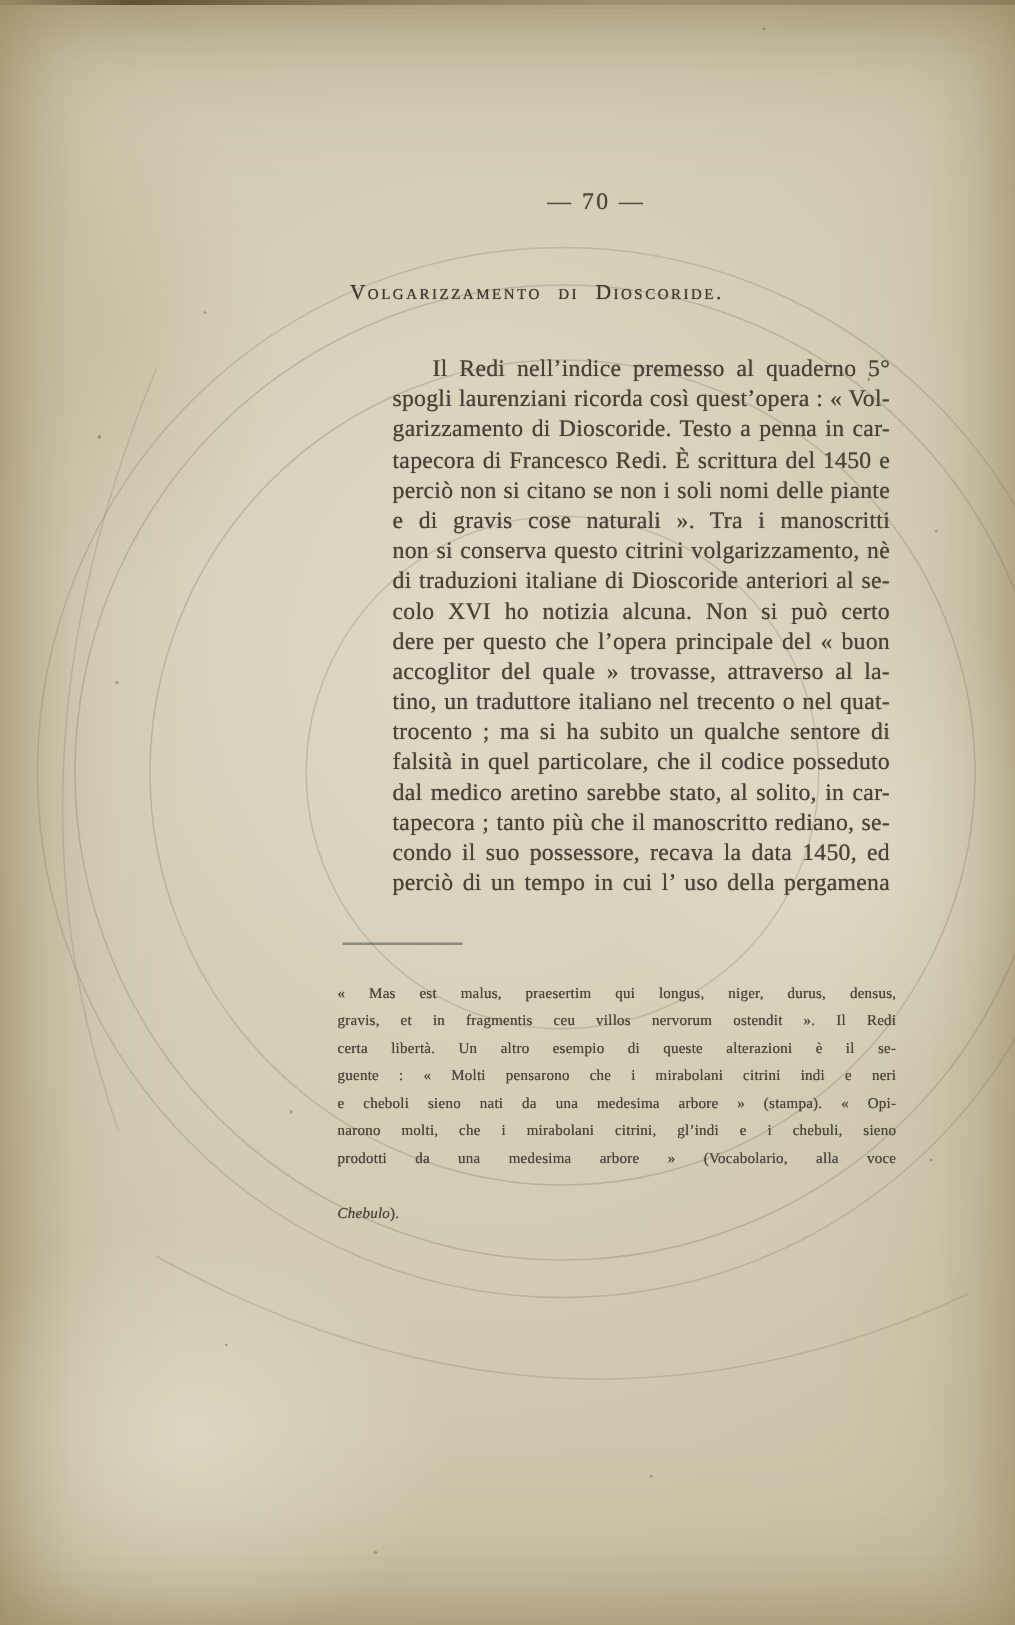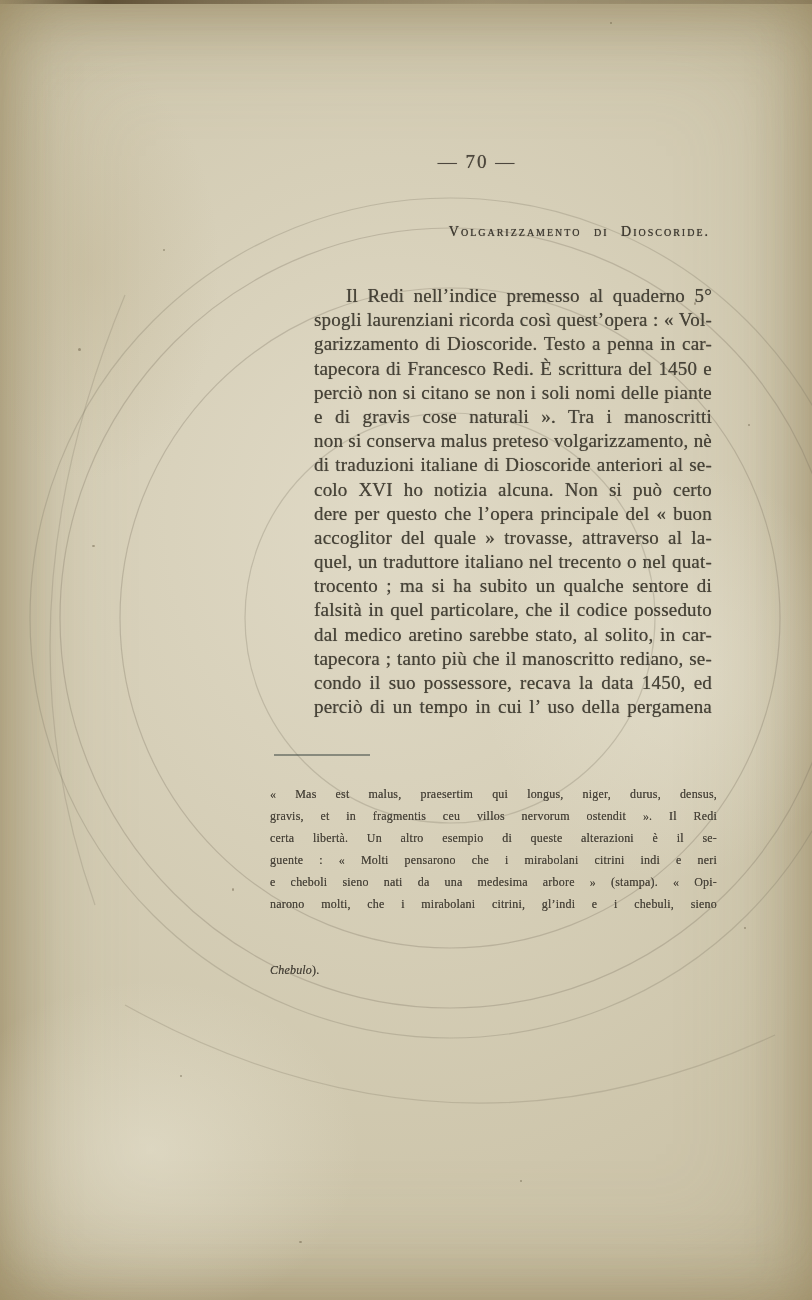--- a/index.html
+++ b/index.html
@@ -41,22 +41,22 @@
   .watermark{position:absolute;top:0;left:0;z-index:2;}
   .textlayer{position:absolute;top:0;left:0;width:812px;height:1300px;z-index:3;
     color:#45413a;}
   .pagenum{
     position:absolute;top:151px;left:268px;width:442px;text-align:center;
     font-size:19px;letter-spacing:2px;color:#4c473d;
     transform:translateX(-12px);
     text-shadow:0 0 0.7px rgba(70,64,52,0.85);
   }
   .heading{
-    position:absolute;top:224px;left:268px;width:442px;text-align:right;
-    font-variant:small-caps;font-size:14px;letter-spacing:2px;word-spacing:7px;
+    position:absolute;top:224px;left:280px;width:442px;text-align:left;
+    font-variant:small-caps;font-size:17px;letter-spacing:2px;word-spacing:7px;
     color:#403c33;text-shadow:0 0 0.7px rgba(64,60,51,0.9);
   }
   .bodytext{
     position:absolute;top:284px;left:270px;width:442px;
     font-size:19px;color:#474338;
     text-shadow:0 0 0.7px rgba(71,67,56,0.8);
     letter-spacing:0.2px;
   }
   .bodytext .line{
     height:24.2px;line-height:24.2px;overflow:hidden;
@@ -118,43 +118,44 @@
 
     <div class="heading">Volgarizzamento di Dioscoride.</div>
 
     <div class="bodytext">
         <div class="line">Il Redi nell’indice premesso al quaderno 5° degli</div>
         <div class="line">spogli laurenziani ricorda così quest’opera : « Vol-</div>
         <div class="line">garizzamento di Dioscoride. Testo a penna in car-</div>
         <div class="line">tapecora di Francesco Redi. È scrittura del 1450 e</div>
         <div class="line">perciò non si citano se non i soli nomi delle piante</div>
         <div class="line">e di gravis cose naturali ». Tra i manoscritti rediani</div>
-        <div class="line">non si conserva malus preteso volgarizzamento, nè</div>
+        <div class="line">non si conserva questo citrini volgarizzamento, nè</div>
         <div class="line">di traduzioni italiane di Dioscoride anteriori al se-</div>
         <div class="line">colo XVI ho notizia alcuna. Non si può certo esclu-</div>
         <div class="line">dere per questo che l’opera principale del « buon</div>
         <div class="line">accoglitor del quale » trovasse, attraverso al la-</div>
-        <div class="line">quel, un traduttore italiano nel trecento o nel quat-</div>
+        <div class="line">tino, un traduttore italiano nel trecento o nel quat-</div>
         <div class="line">trocento ; ma si ha subito un qualche sentore di</div>
         <div class="line">falsità in quel particolare, che il codice posseduto</div>
         <div class="line">dal medico aretino sarebbe stato, al solito, in car-</div>
         <div class="line">tapecora ; tanto più che il manoscritto rediano, se-</div>
         <div class="line">condo il suo possessore, recava la data 1450, ed era</div>
         <div class="line">perciò di un tempo in cui l’ uso della pergamena</div>
       </div>
 
     <div class="footrule"></div>
 
     <div class="footnote">
         <div class="fline">« Mas est malus, praesertim qui longus, niger, durus, densus,</div>
         <div class="fline">gravis, et in fragmentis ceu villos nervorum ostendit ». Il Redi</div>
         <div class="fline">certa libertà. Un altro esempio di queste alterazioni è il se-</div>
         <div class="fline">guente : « Molti pensarono che i mirabolani citrini indi e neri</div>
         <div class="fline">e cheboli sieno nati da una medesima arbore » (stampa). « Opi-</div>
         <div class="fline">narono molti, che i mirabolani citrini, gl’indi e i chebuli, sieno</div>
+        <div class="fline">prodotti da una medesima arbore » (Vocabolario, alla voce</div>
       </div>
 
     <div class="footnote fline-last-wrap" style="top:959px;">
       <div class="fline-last">
         <span class="it">Chebulo</span><span>).</span>
       </div>
     </div>
 
   </div>
 

